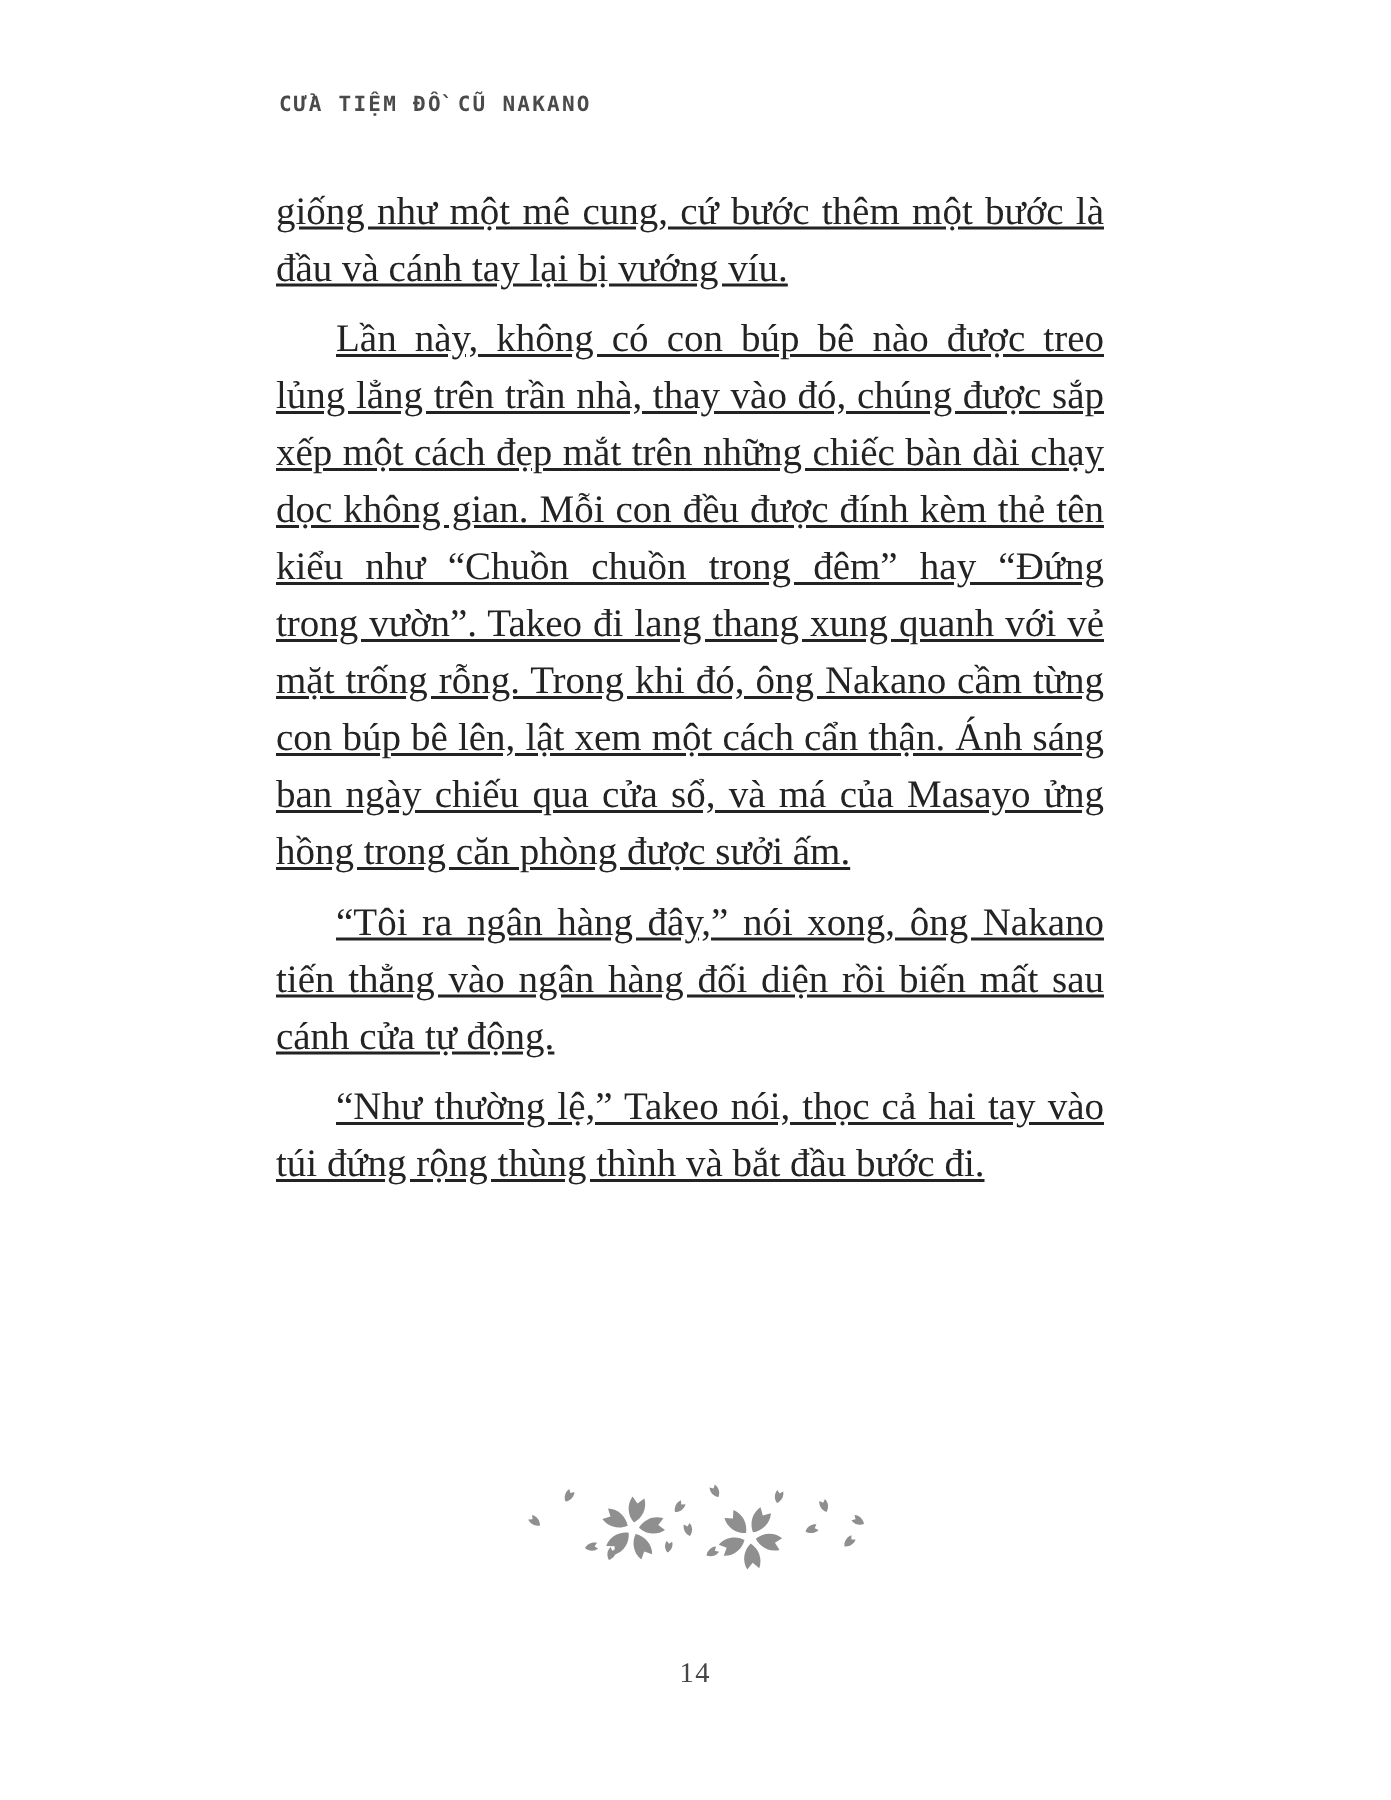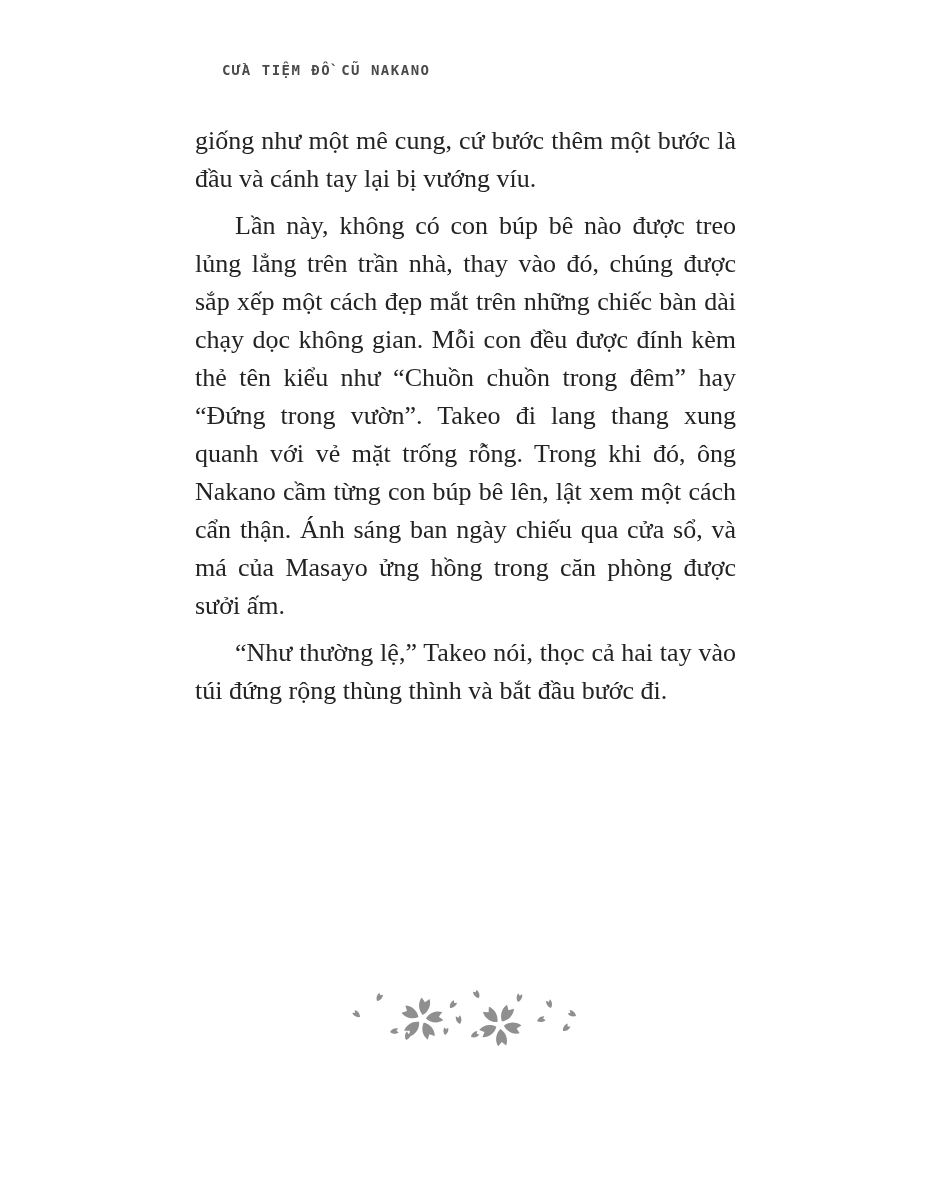--- a/index.html
+++ b/index.html
@@ -14,36 +14,36 @@
   .running-header {
     position: absolute;
     left: 186px;
     top: 62px;
     font-family: "DejaVu Sans Mono", monospace;
     font-weight: bold;
     font-size: 14px;
     letter-spacing: 1.5px;
     color: #4a4a4a;
     white-space: nowrap;
-    margin-left: 36px;
   }
   .text-column {
     position: absolute;
     left: 184px;
     top: 122px;
     width: 552px;
     color: #232323;
     font-size: 26px;
     line-height: 38px;
     text-align: justify;
     text-justify: inter-word;
   }
   .para {
-    margin: 0 0 9px 11px;
+    margin: 0 0 9px 0;
     text-indent: 40px;
+    text-decoration: underline;
   }
   .para.no-indent { text-indent: 0; }
   .ornament {
     position: absolute;
     left: 350px;
     top: 985px;
     width: 232px;
     height: 64px;
   }
   .page-number {
@@ -61,20 +61,21 @@
 </head>
 <body>
 
 <div class="page">
 
   <div class="running-header">CỬA TIỆM ĐỒ CŨ NAKANO</div>
 
   <div class="text-column">
     <p class="para no-indent">giống như một mê cung, cứ bước thêm một bước là đầu và cánh tay lại bị vướng víu.</p>
     <p class="para">Lần này, không có con búp bê nào được treo lủng lẳng trên trần nhà, thay vào đó, chúng được sắp xếp một cách đẹp mắt trên những chiếc bàn dài chạy dọc không gian. Mỗi con đều được đính kèm thẻ tên kiểu như “Chuồn chuồn trong đêm” hay “Đứng trong vườn”. Takeo đi lang thang xung quanh với vẻ mặt trống rỗng. Trong khi đó, ông Nakano cầm từng con búp bê lên, lật xem một cách cẩn thận. Ánh sáng ban ngày chiếu qua cửa sổ, và má của Masayo ửng hồng trong căn phòng được sưởi ấm.</p>
+    <p class="para">“Tôi ra ngân hàng đây,” nói xong, ông Nakano tiến thẳng vào ngân hàng đối diện rồi biến mất sau cánh cửa tự động.</p>
     <p class="para">“Như thường lệ,” Takeo nói, thọc cả hai tay vào túi đứng rộng thùng thình và bắt đầu bước đi.</p>
   </div>
 
   <div class="ornament">
     <svg width="232" height="64" viewBox="0 0 232 64" xmlns="http://www.w3.org/2000/svg">
       <defs>
         <path id="petal" d="M0 0 C 5 -4 7 -11 4 -17 L 0 -13 L -4 -17 C -7 -11 -5 -4 0 0 Z"></path>
       </defs>
       <g fill="#8f8f8f">
 
@@ -105,14 +106,15 @@
         <use href="#petal" transform="translate(168,17) scale(0.5) rotate(15)"></use>
         <use href="#petal" transform="translate(187,36) scale(0.5) rotate(70)"></use>
         <use href="#petal" transform="translate(201,23) scale(0.5) rotate(-20)"></use>
         <use href="#petal" transform="translate(213,46) scale(0.5) rotate(45)"></use>
         <use href="#petal" transform="translate(226,31) scale(0.5) rotate(-60)"></use>
         <use href="#petal" transform="translate(95,50) scale(0.45) rotate(10)"></use>
       </g>
     </svg>
   </div>
 
+  <div class="page-number">14</div>
 
 </div>
 
 </body></html>

